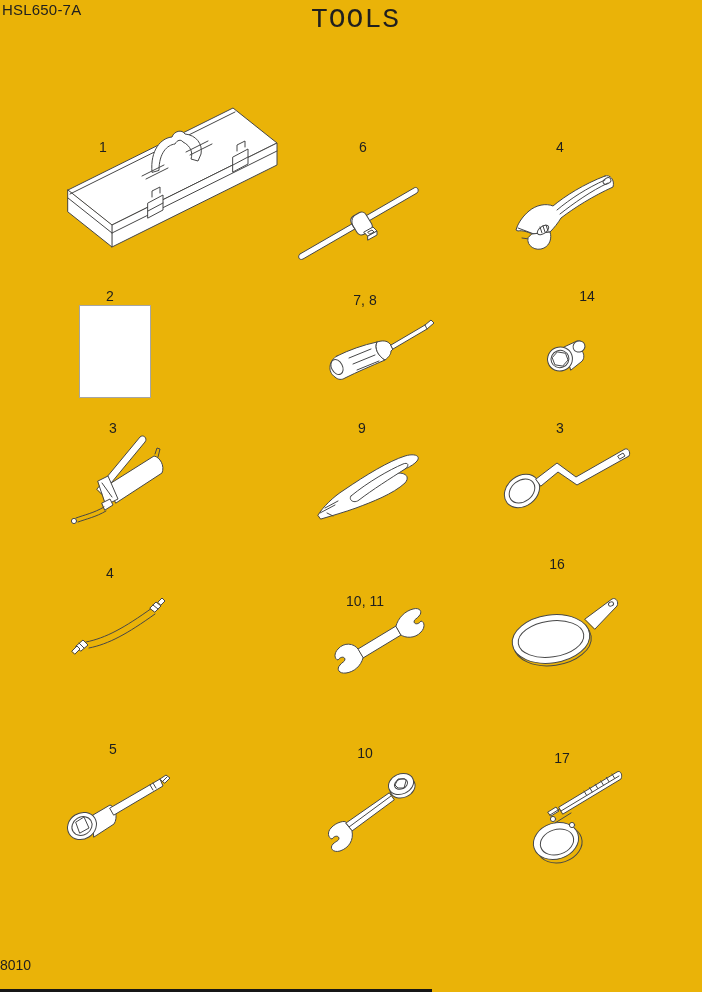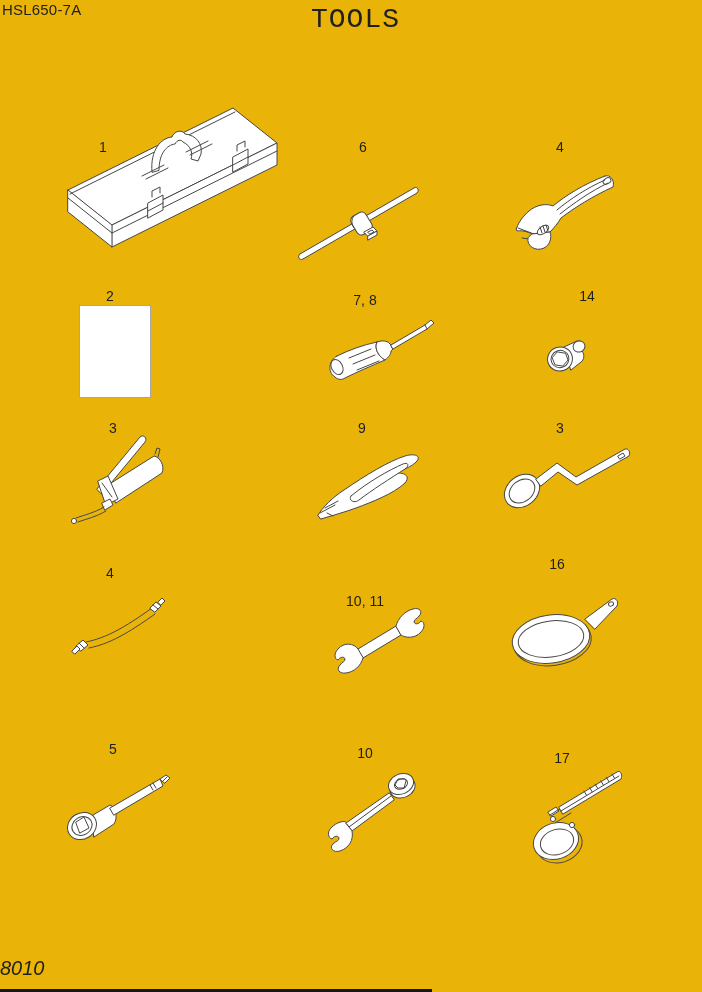--- a/index.html
+++ b/index.html
@@ -1,20 +1,20 @@
 <!DOCTYPE html>
 <html><head>
 <meta charset="utf-8">
 <style>
   html,body{margin:0;padding:0;background:#fff;}
   #page{position:relative;width:702px;height:992px;background:#eab308;overflow:hidden;
         font-family:"Liberation Sans","DejaVu Sans",sans-serif;color:#1f1f1f;}
   .hdr-model{position:absolute;left:2px;top:1px;font-size:15px;letter-spacing:.2px;}
   .hdr-title{position:absolute;left:311px;top:4px;font-size:28px;letter-spacing:1px;font-family:Liberation Mono, monospace;}
-  .page-num{position:absolute;left:0px;top:957px;font-size:20px;font-style:italic;}
+  .page-num{position:absolute;left:0px;top:957px;font-size:14px;}
   .lbl{position:absolute;transform:translateX(-50%);font-size:14px;white-space:nowrap;}
   .fig{position:absolute;}
   .fig svg{display:block;overflow:visible;}
   .tool{fill:#ffffff;stroke:#474747;stroke-width:1;stroke-linecap:round;stroke-linejoin:round;}
   .ln{fill:none;stroke:#474747;stroke-width:1;stroke-linecap:round;stroke-linejoin:round;}
   .manual-rect{position:absolute;left:79px;top:305px;width:70px;height:91px;
                border:1px solid #a5a5a5;background:#fff;}
   .edge-line{position:absolute;left:0;top:989px;width:432px;height:3px;background:#161616;}
 </style>
 </head>

